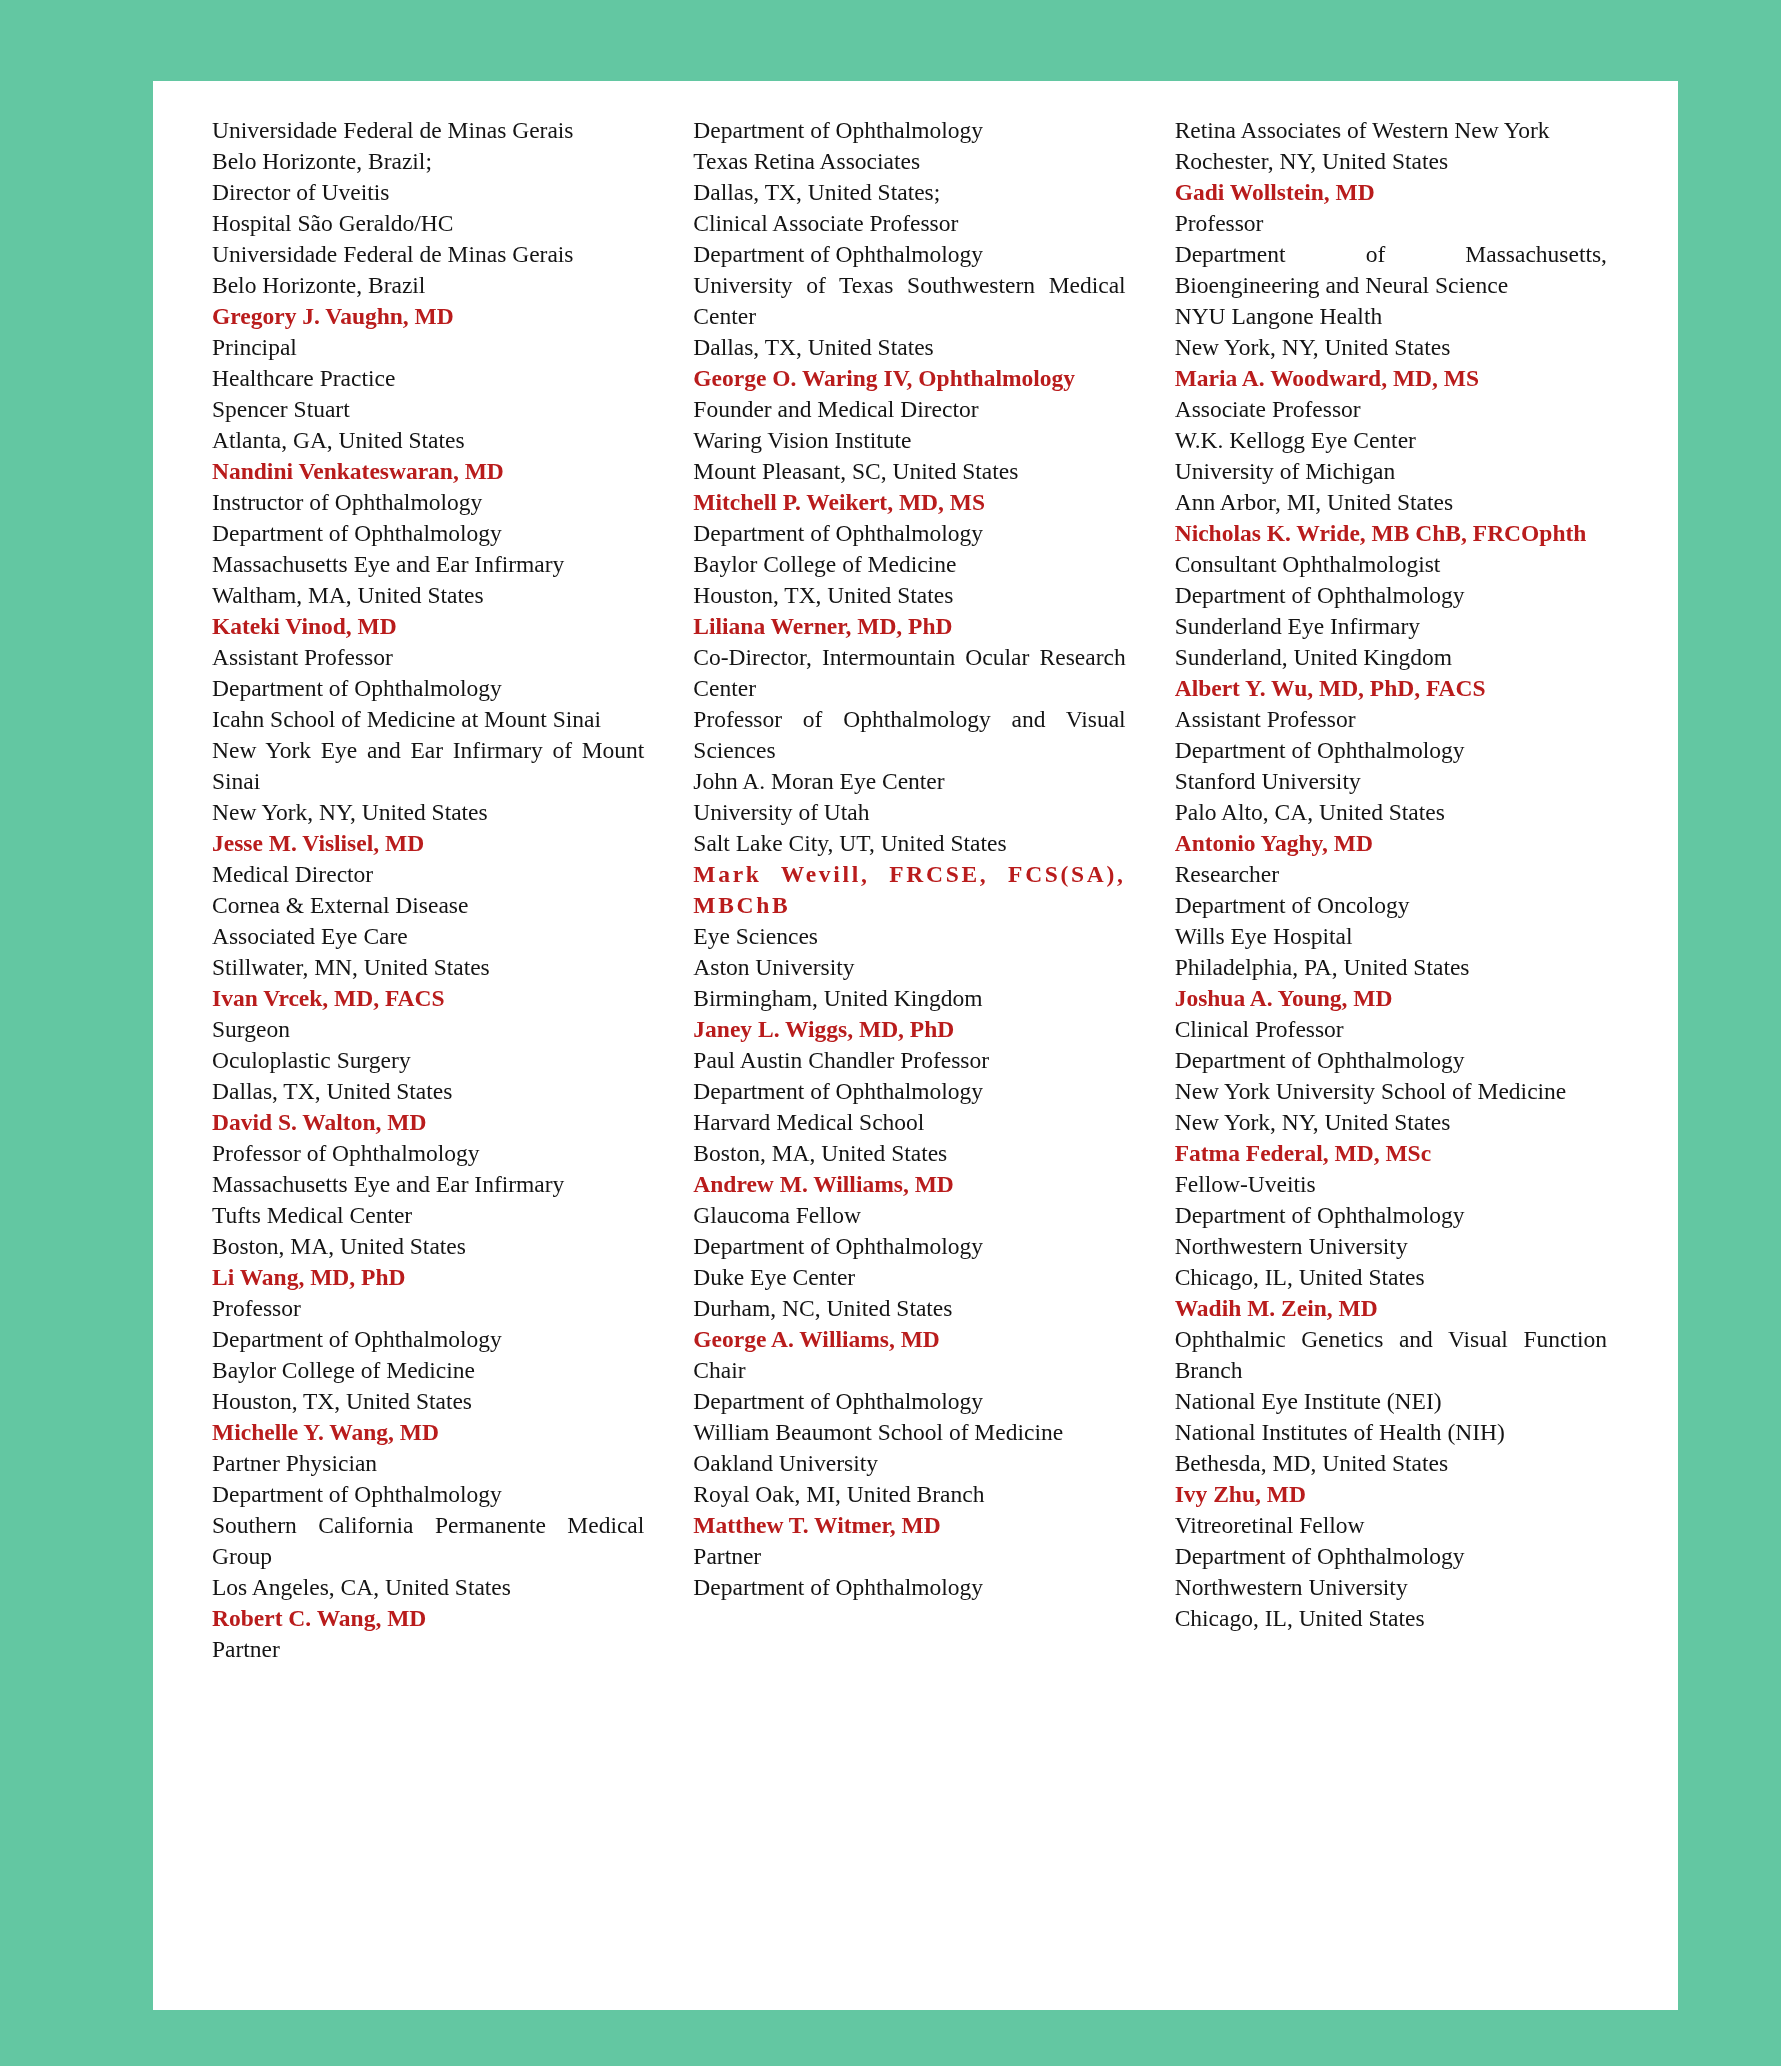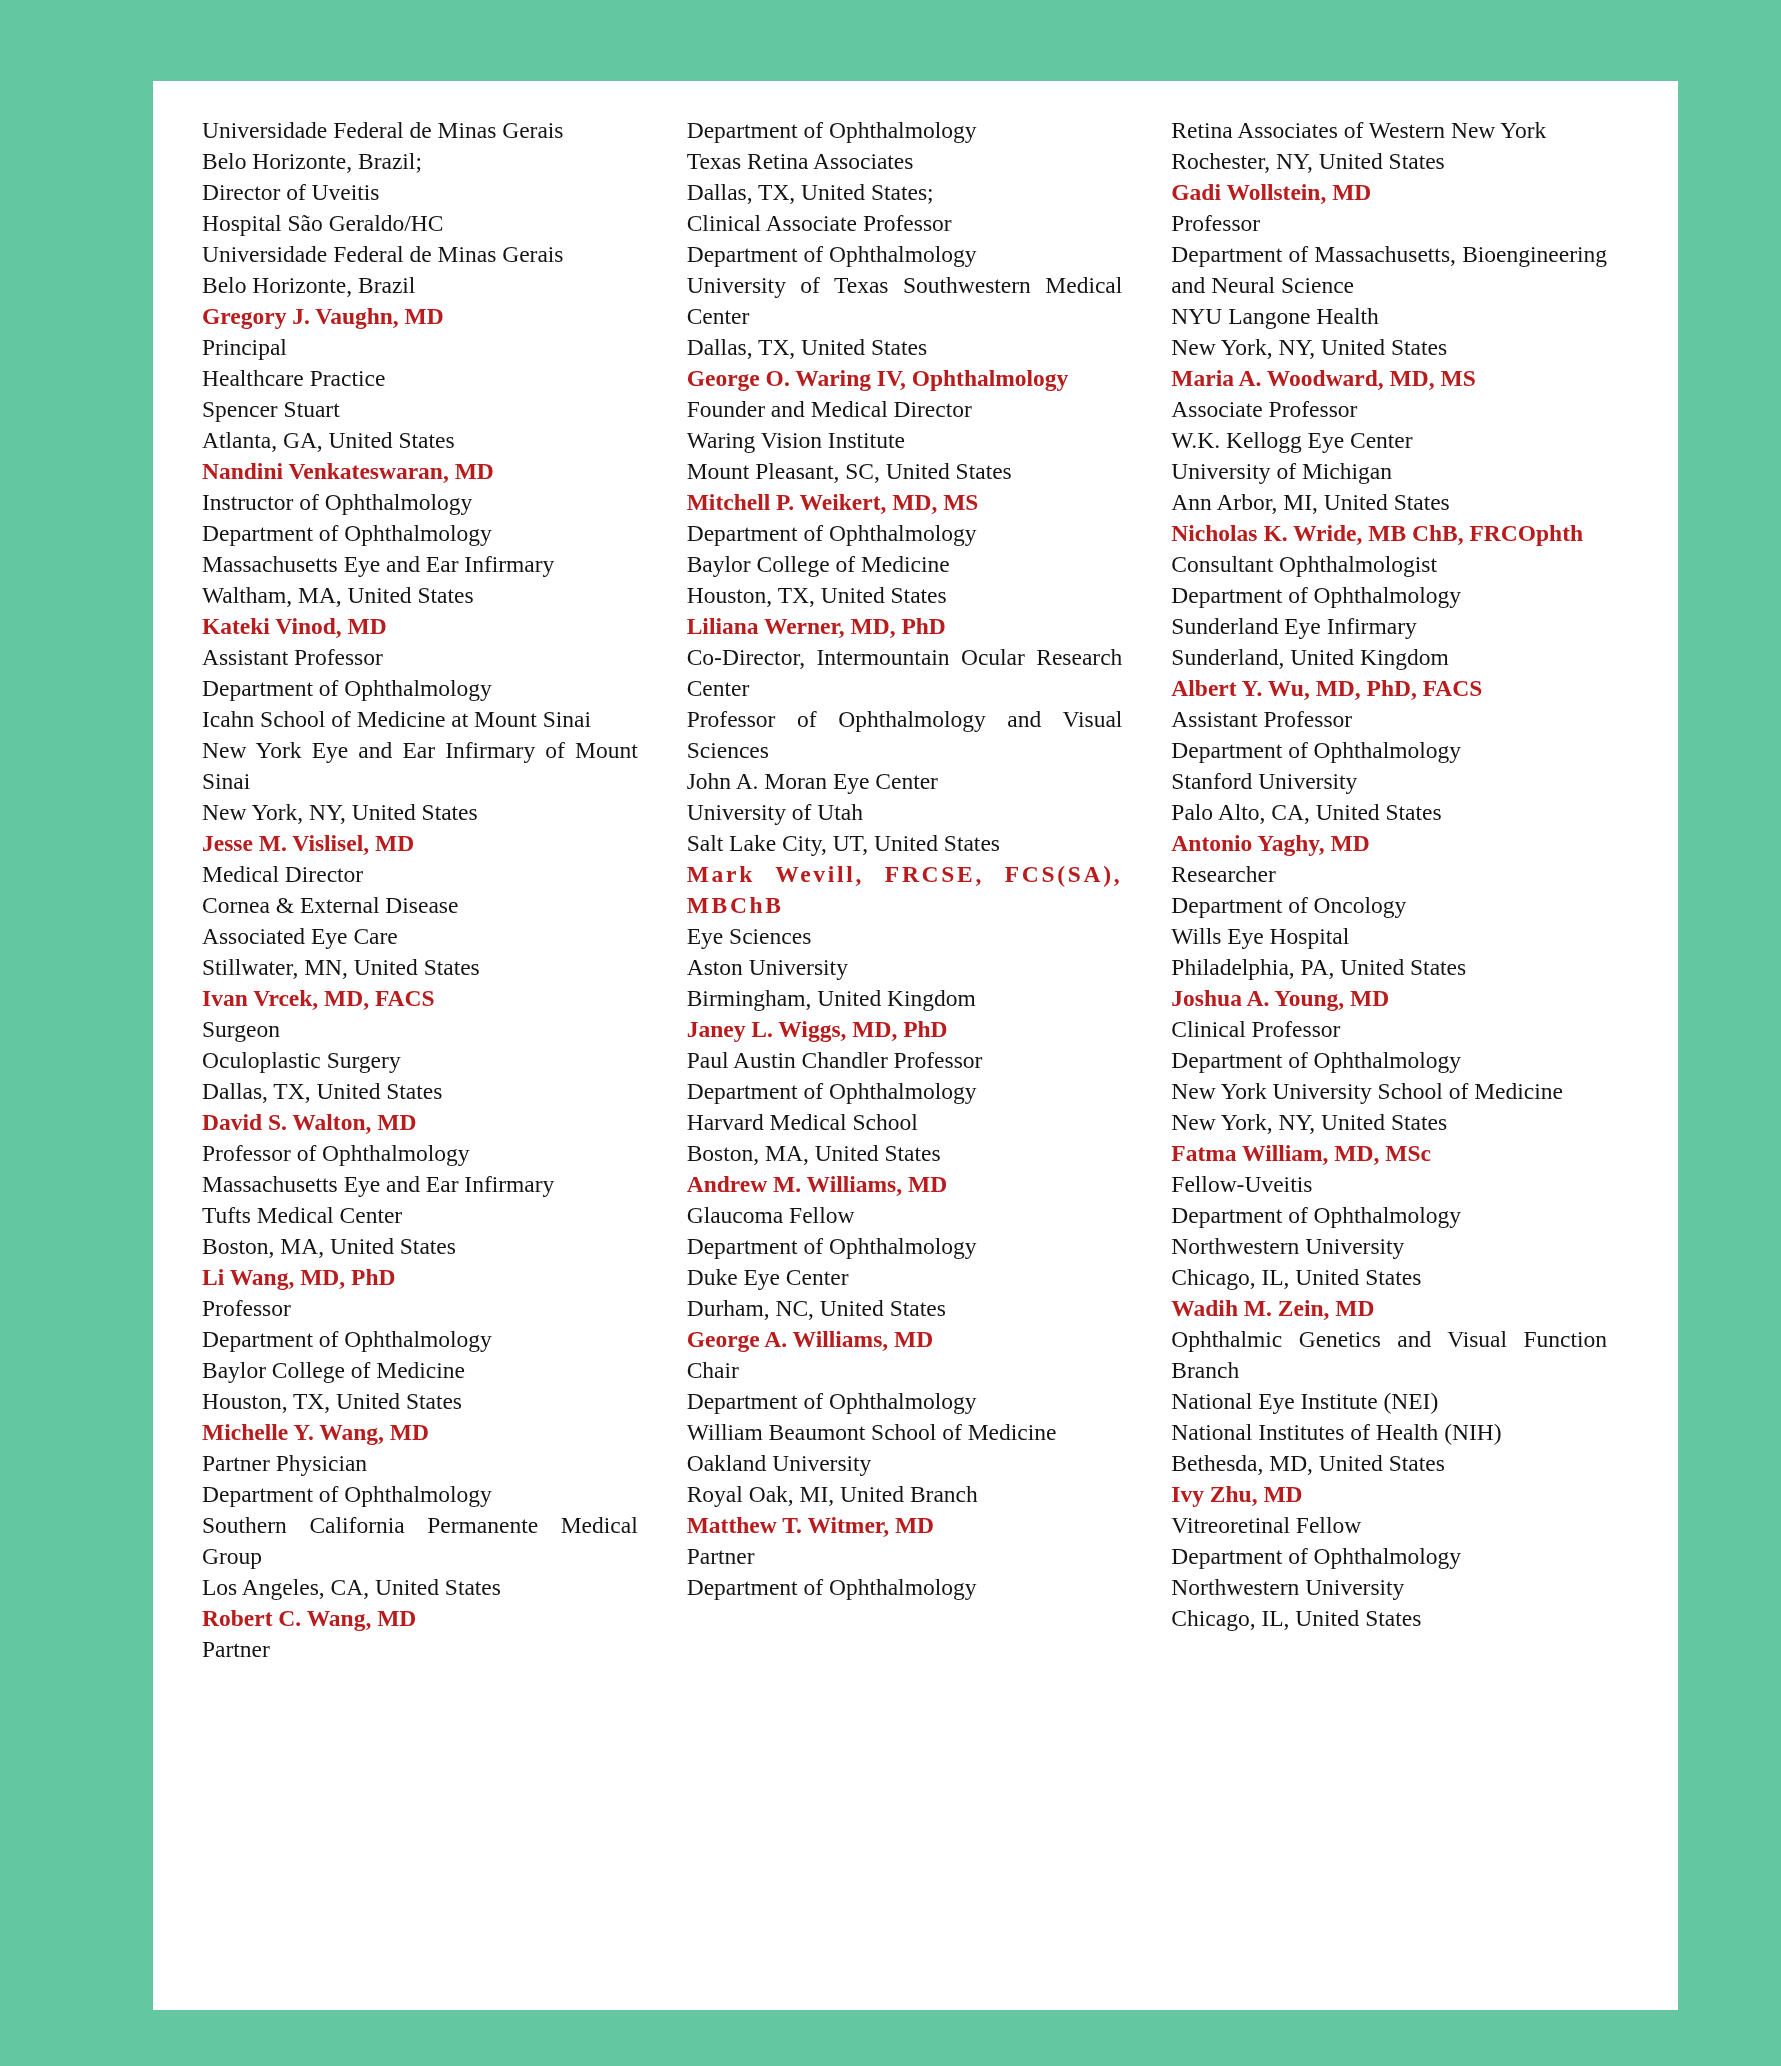--- a/index.html
+++ b/index.html
@@ -16,23 +16,22 @@
   .paper {
     position: absolute;
     left: 153px;
     top: 81px;
     width: 1525px;
     height: 1929px;
     background: #ffffff;
   }
   .columns {
     display: flex;
-    padding: 34px 71px 36px 42px;
+    padding: 34px 71px 36px 59px;
     gap: 49px;
-    margin-left: 7px;
   }
   .column {
     flex: 1;
     min-width: 0;
   }
   .line {
     font-size: 23.5px;
     line-height: 31px;
     color: #141414;
     text-align: justify;
@@ -172,21 +171,21 @@
         <div class="line name">Antonio Yaghy, MD</div>
         <div class="line">Researcher</div>
         <div class="line">Department of Oncology</div>
         <div class="line">Wills Eye Hospital</div>
         <div class="line">Philadelphia, PA, United States</div>
         <div class="line name">Joshua A. Young, MD</div>
         <div class="line">Clinical Professor</div>
         <div class="line">Department of Ophthalmology</div>
         <div class="line">New York University School of Medicine</div>
         <div class="line">New York, NY, United States</div>
-        <div class="line name">Fatma William, MD, MSc</div>
+        <div class="line name">Fatma Federal, MD, MSc</div>
         <div class="line">Fellow-Uveitis</div>
         <div class="line">Department of Ophthalmology</div>
         <div class="line">Northwestern University</div>
         <div class="line">Chicago, IL, United States</div>
         <div class="line name">Wadih M. Zein, MD</div>
         <div class="line">Ophthalmic Genetics and Visual Function Branch</div>
         <div class="line">National Eye Institute (NEI)</div>
         <div class="line">National Institutes of Health (NIH)</div>
         <div class="line">Bethesda, MD, United States</div>
         <div class="line name">Ivy Zhu, MD</div>

